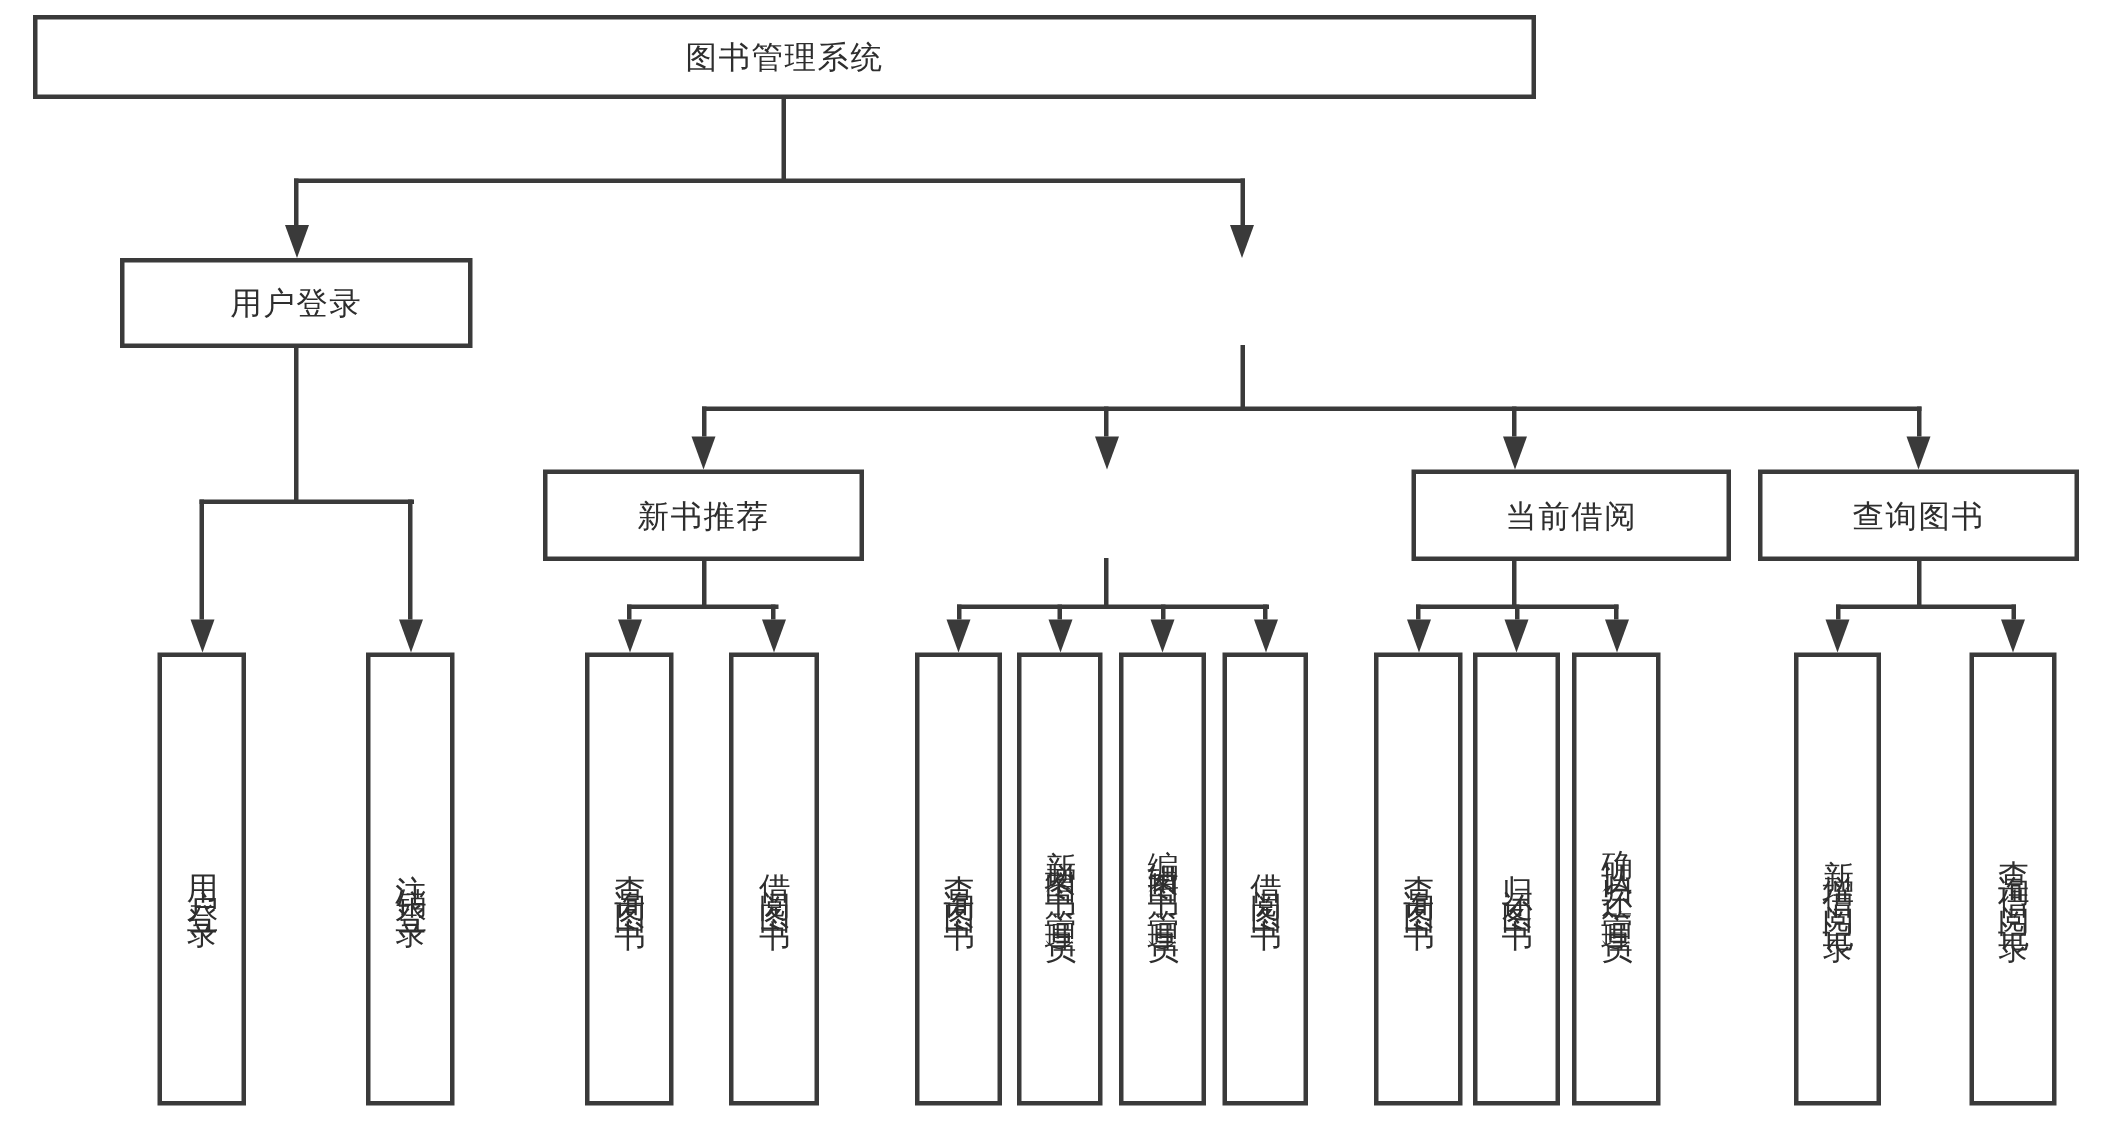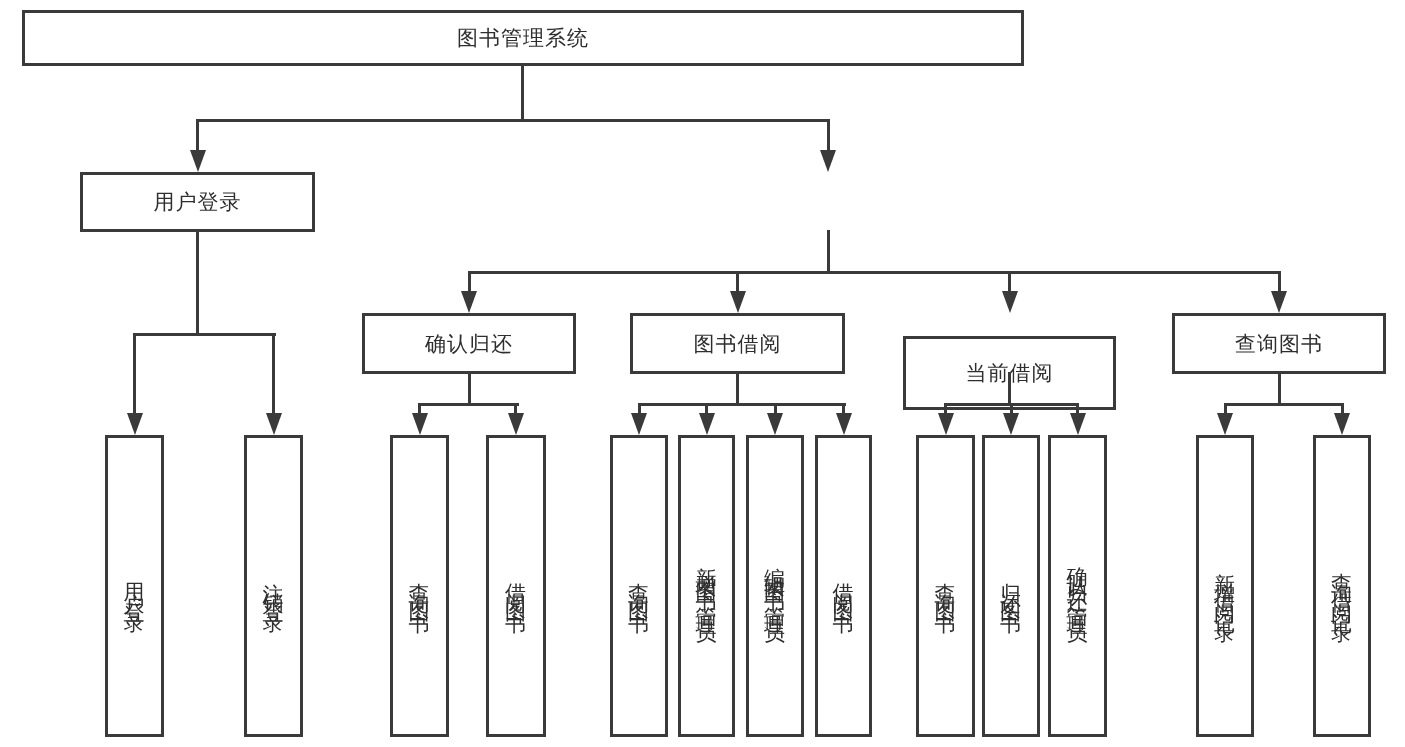--- a/index.html
+++ b/index.html
@@ -38,26 +38,23 @@
 
   <div class="node h" style="left:22px;top:10px;width:1002px;height:56px;">
     <span>图书管理系统</span>
   </div>
 
   <div class="node h" style="left:80px;top:172px;width:235px;height:60px;">
     <span>用户登录</span>
   </div>
 
   <div class="node h" style="left:362px;top:313px;width:214px;height:61px;">
-    <span>确认归还</span>
+    <span>新书推荐</span>
   </div>
-  <div class="node h" style="left:630px;top:313px;width:215px;height:61px;">
-    <span>图书借阅</span>
-  </div>
-  <div class="node h" style="left:903px;top:313px;width:213px;height:74px;margin-top:23px;">
+  <div class="node h" style="left:941px;top:313px;width:213px;height:61px;">
     <span>当前借阅</span>
   </div>
   <div class="node h" style="left:1172px;top:313px;width:214px;height:61px;">
     <span>查询图书</span>
   </div>
 
   <div class="node v" style="left:105px;top:435px;width:59px;height:302px;">
     <span>用户登录</span>
   </div>
   <div class="node v" style="left:244px;top:435px;width:59px;height:302px;">

